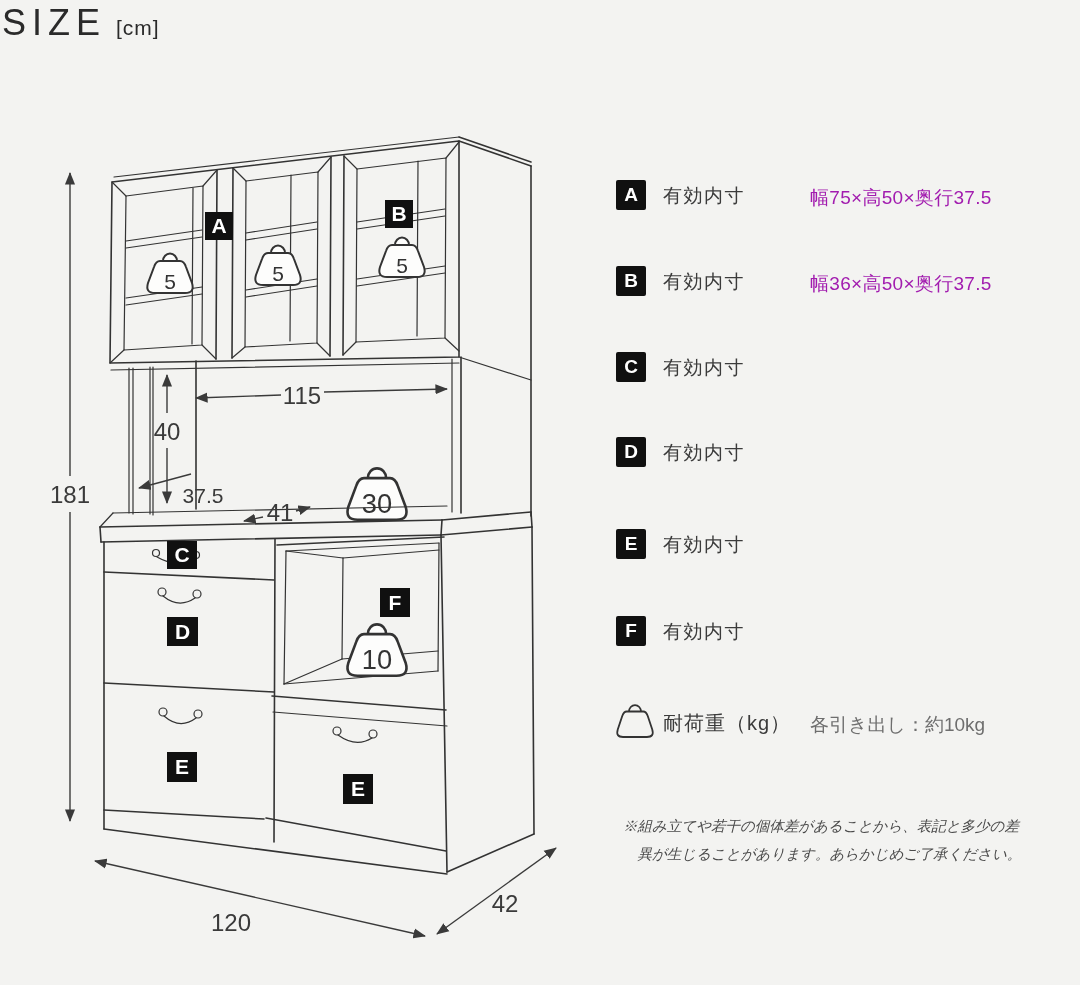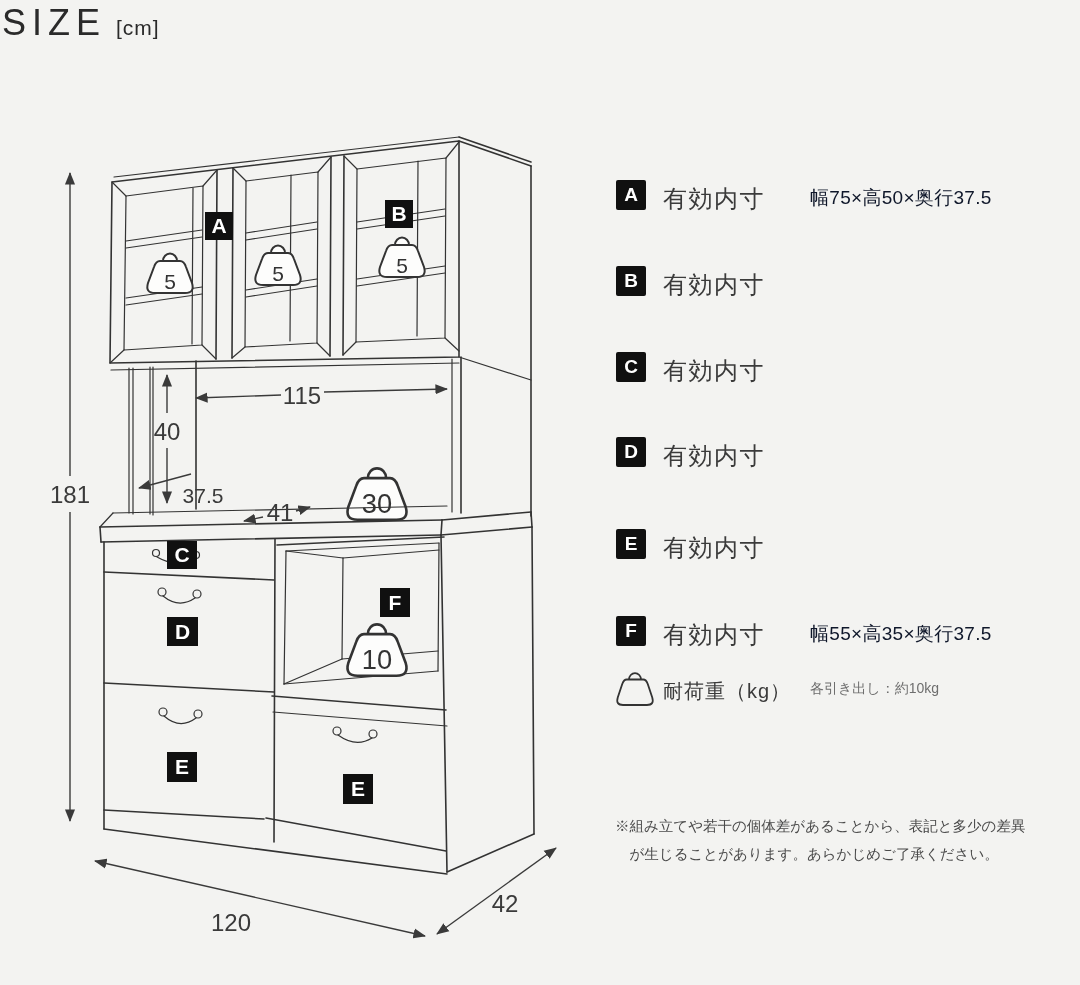--- a/index.html
+++ b/index.html
@@ -24,30 +24,30 @@
   .dimtxt{fill:#3a3a3a;font-size:24px;font-family:"Liberation Sans",sans-serif;}
   .dimtxt.sm{font-size:21px;}
   .badge{fill:#101010;}
   .badgetxt{fill:#ffffff;font-size:21px;font-weight:bold;text-anchor:middle;font-family:"Liberation Sans",sans-serif;}
   .bag{fill:#fdfdfc;stroke:#333;stroke-width:2;}
   .bagtxt{fill:#333;font-size:21px;text-anchor:middle;font-family:"Liberation Sans",sans-serif;}
   
   .legend-row{position:absolute;left:616px;width:460px;height:34px;}
   .legend-badge{position:absolute;left:0;top:0;width:30px;height:30px;background:#101010;color:#fff;
     font-size:19px;font-weight:bold;text-align:center;line-height:30px;border-radius:2px;}
-  .legend-label{position:absolute;left:47px;top:3px;font-size:24px;letter-spacing:1.5px;color:#3b3b3b;}
-  .legend-value{position:absolute;left:194px;top:5px;font-size:19px;color:#0f172a;letter-spacing:0.3px;}
+  .legend-label{position:absolute;left:47px;top:3px;font-size:19px;letter-spacing:1.5px;color:#3b3b3b;}
+  .legend-value{position:absolute;left:194px;top:5px;font-size:19px;color:#a21caf;letter-spacing:0.3px;}
   .row-a{top:180px}.row-b{top:266px}.row-c{top:352px}.row-d{top:437px}.row-e{top:529px}.row-f{top:616px}
-  .row-load{top:669px}
+  .row-load{top:701px}
   .load-icon{position:absolute;left:-2px;top:0;width:42px;height:42px;}
   .load-label{position:absolute;left:47px;top:9px;font-size:20px;letter-spacing:1px;color:#3b3b3b;}
-  .load-value{position:absolute;left:194px;top:11px;font-size:14px;color:#6e6e6e;}
+  .load-value{position:absolute;left:194px;top:11px;font-size:19px;color:#6e6e6e;}
   
   .notes{position:absolute;left:615px;top:812px;width:414px;}
-  .note{font-size:14.5px;line-height:1.95;color:#4a4a4a;padding-left:1em;text-indent:-1em;margin:0 0 3px 0;}
+  .note{font-size:14.5px;line-height:1.95;color:#4a4a4a;padding-left:1em;text-indent:-1em;margin:0 0 3px 8px;font-style:italic;}
 </style>
 </head>
 <body>
 
 <div class="stage">
 
   <div class="title">
     <span class="main">SIZE</span><span class="unit">[cm]</span>
   </div>
 
@@ -277,37 +277,37 @@
   </svg>
 
   <div class="legend-row row-a">
     <div class="legend-badge">A</div>
     <div class="legend-label">有効内寸</div>
     <div class="legend-value">幅75×高50×奥行37.5</div>
   </div>
   <div class="legend-row row-b">
     <div class="legend-badge">B</div>
     <div class="legend-label">有効内寸</div>
+    <div class="legend-value">幅36×高50×奥行37.5</div>
   </div>
   <div class="legend-row row-c">
     <div class="legend-badge">C</div>
     <div class="legend-label">有効内寸</div>
   </div>
   <div class="legend-row row-d">
     <div class="legend-badge">D</div>
     <div class="legend-label">有効内寸</div>
   </div>
   <div class="legend-row row-e">
     <div class="legend-badge">E</div>
     <div class="legend-label">有効内寸</div>
   </div>
   <div class="legend-row row-f">
     <div class="legend-badge">F</div>
     <div class="legend-label">有効内寸</div>
-    <div class="legend-value">幅55×高35×奥行37.5</div>
   </div>
 
   <div class="legend-row row-load">
     <svg class="load-icon" viewBox="-28 -26 56 52">
       <path d="M-8,-14 A8,8.5 0 0 1 8,-14" fill="none" stroke="#333" stroke-width="2.4"></path>
       <path d="M-11,-14 Q-15,-14 -17,-8 L-23,10 Q-26,20 -16,20 L16,20 Q26,20 23,10 L17,-8 Q15,-14 11,-14 Z" fill="none" stroke="#333" stroke-width="2.4" stroke-linejoin="round"></path>
     </svg>
     <div class="load-label">耐荷重（kg）</div>
     <div class="load-value">各引き出し：約10kg</div>
   </div>

